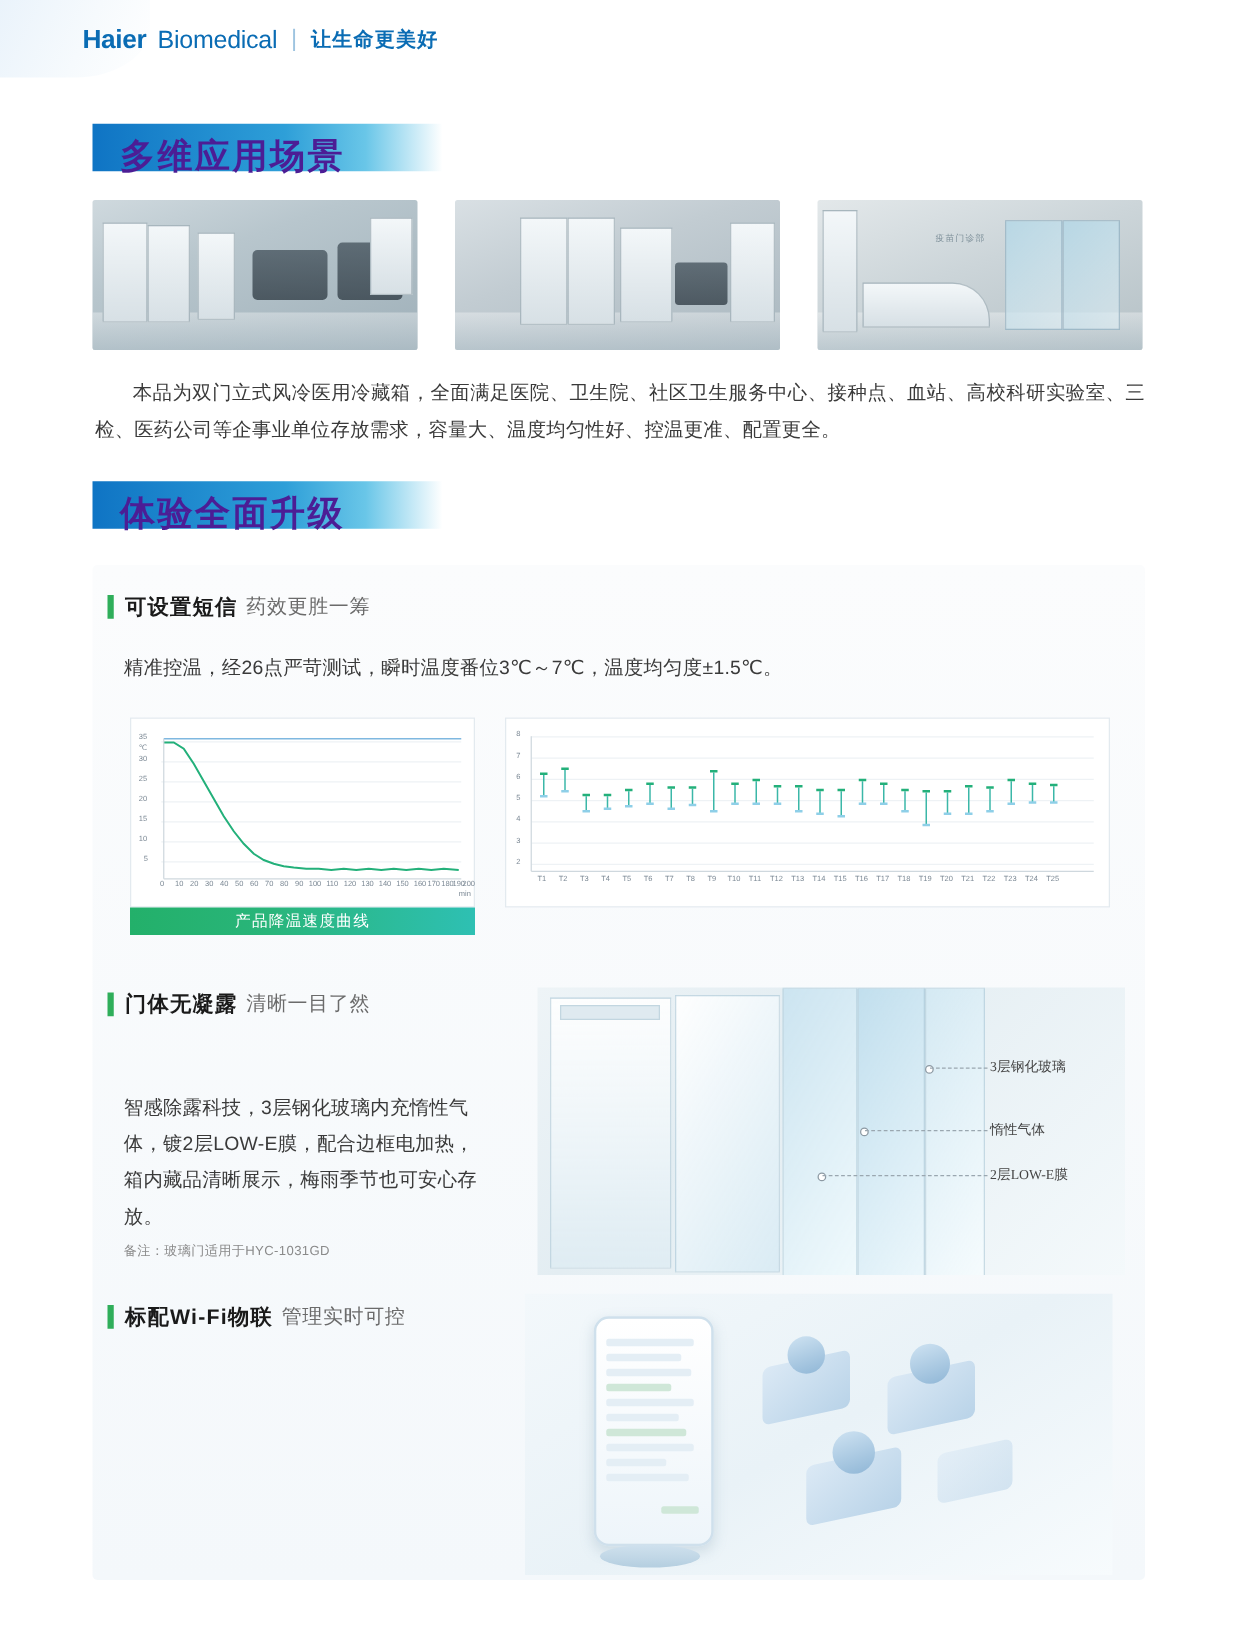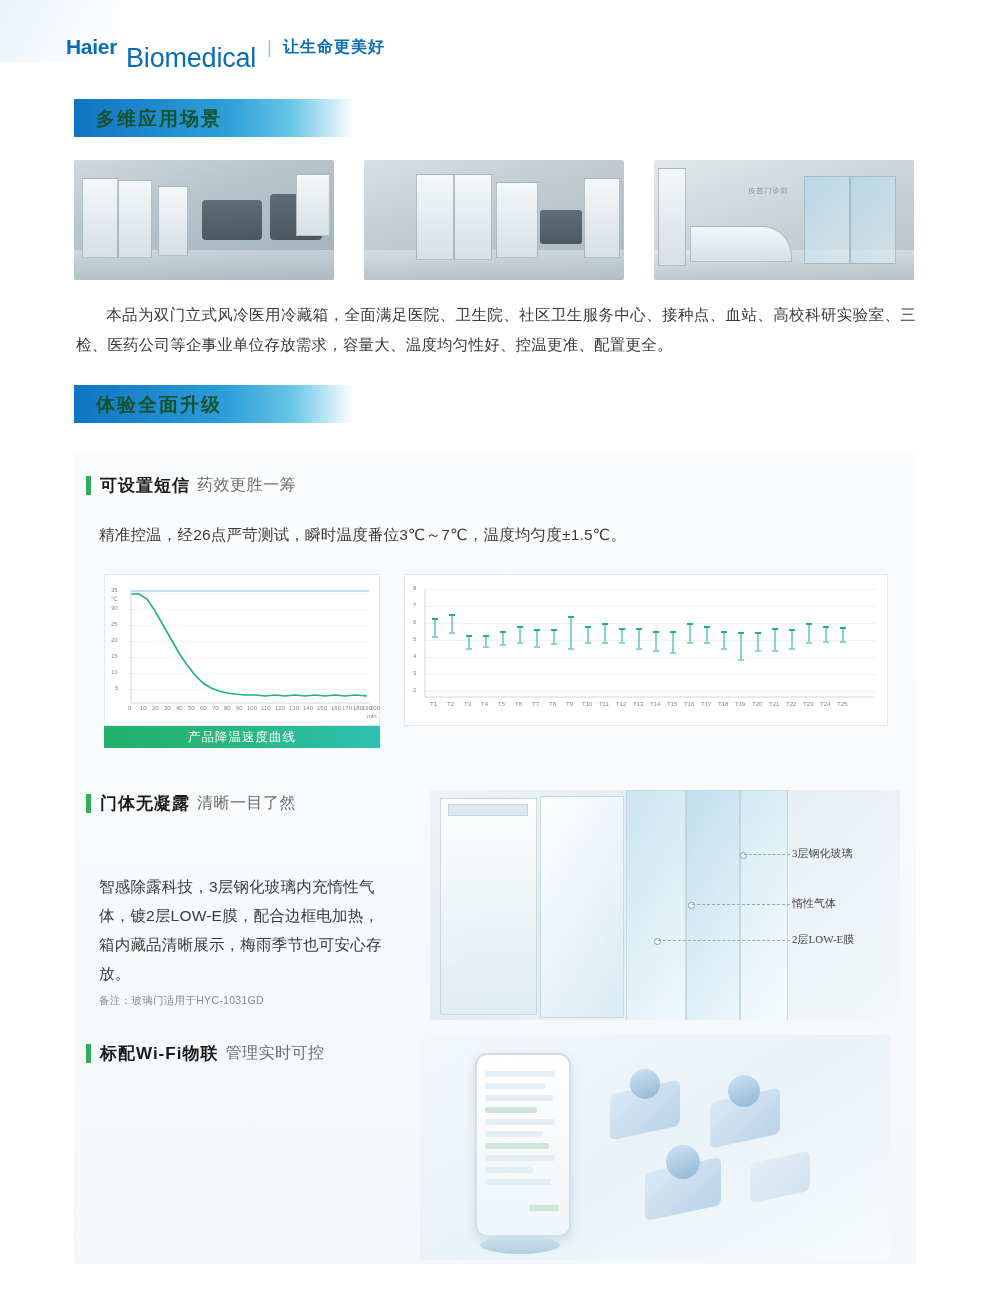--- a/index.html
+++ b/index.html
@@ -15,36 +15,36 @@
 
   
   .header{position:absolute;left:0;top:0;width:990px;height:62px;background:#fff;}
   .header-swoosh{
     position:absolute;left:0;top:0;width:120px;height:62px;
     background:linear-gradient(115deg,#eaf3fb 0%,#f6fafd 55%,#ffffff 100%);
     border-bottom-right-radius:60px 40px;
   }
   .logo-wrap{position:absolute;left:66px;top:20px;display:flex;align-items:center;gap:9px;}
   .logo-haier{font-size:21px;font-weight:bold;color:#0a6cb4;letter-spacing:-.3px;font-family:"Liberation Sans",sans-serif;}
-  .logo-bio{font-size:27px;color:#0a6cb4;font-weight:normal;letter-spacing:-.2px;margin-top:23px;}
+  .logo-bio{font-size:20px;color:#0a6cb4;font-weight:normal;letter-spacing:-.2px;}
   .logo-sep{color:#9ec4e0;font-size:19px;margin:0 2px;}
   .logo-slogan{font-size:16px;color:#0a6cb4;font-weight:bold;letter-spacing:1px;}
 
   
   .sec-title{position:absolute;height:38px;}
   .sec-title .bar{
     position:absolute;left:0;top:0;height:38px;width:280px;
     background:linear-gradient(90deg,#0f74c4 0%,#2e9fd8 55%,#69c6e8 78%,rgba(160,215,240,0) 100%);
   }
   .sec-title .bar:after{
     content:"";position:absolute;right:-1px;top:0;width:0;height:0;
     border-top:38px solid transparent;border-left:0 solid transparent;
   }
   .sec-title .txt{
-    position:absolute;left:22px;top:7px;color:#14532d;font-size:19px;font-weight:bold;letter-spacing:2px;
+    position:absolute;left:22px;top:7px;color:#4c1d95;font-size:28px;font-weight:bold;letter-spacing:2px;
   }
 
   
   .scenes{position:absolute;left:74px;top:160px;width:840px;height:120px;display:flex;gap:30px;}
   .scene{width:260px;height:120px;border-radius:2px;position:relative;overflow:hidden;}
   .s1{background:linear-gradient(160deg,#cfd9de 0%,#b8c6cd 35%,#9fb0b9 100%);}
   .s2{background:linear-gradient(160deg,#d9e0e4 0%,#c2ccd2 40%,#a9b7bf 100%);}
   .s3{background:linear-gradient(160deg,#e3e8ea 0%,#ccd5d9 45%,#b5c1c6 100%);}
   .scene .floor{position:absolute;left:0;bottom:0;width:100%;height:30px;background:linear-gradient(180deg,rgba(255,255,255,.35),rgba(180,195,203,.55));}
   .scene .cab{position:absolute;background:linear-gradient(180deg,#f3f7f9,#d7e0e5);border:1px solid rgba(120,140,150,.5);}

